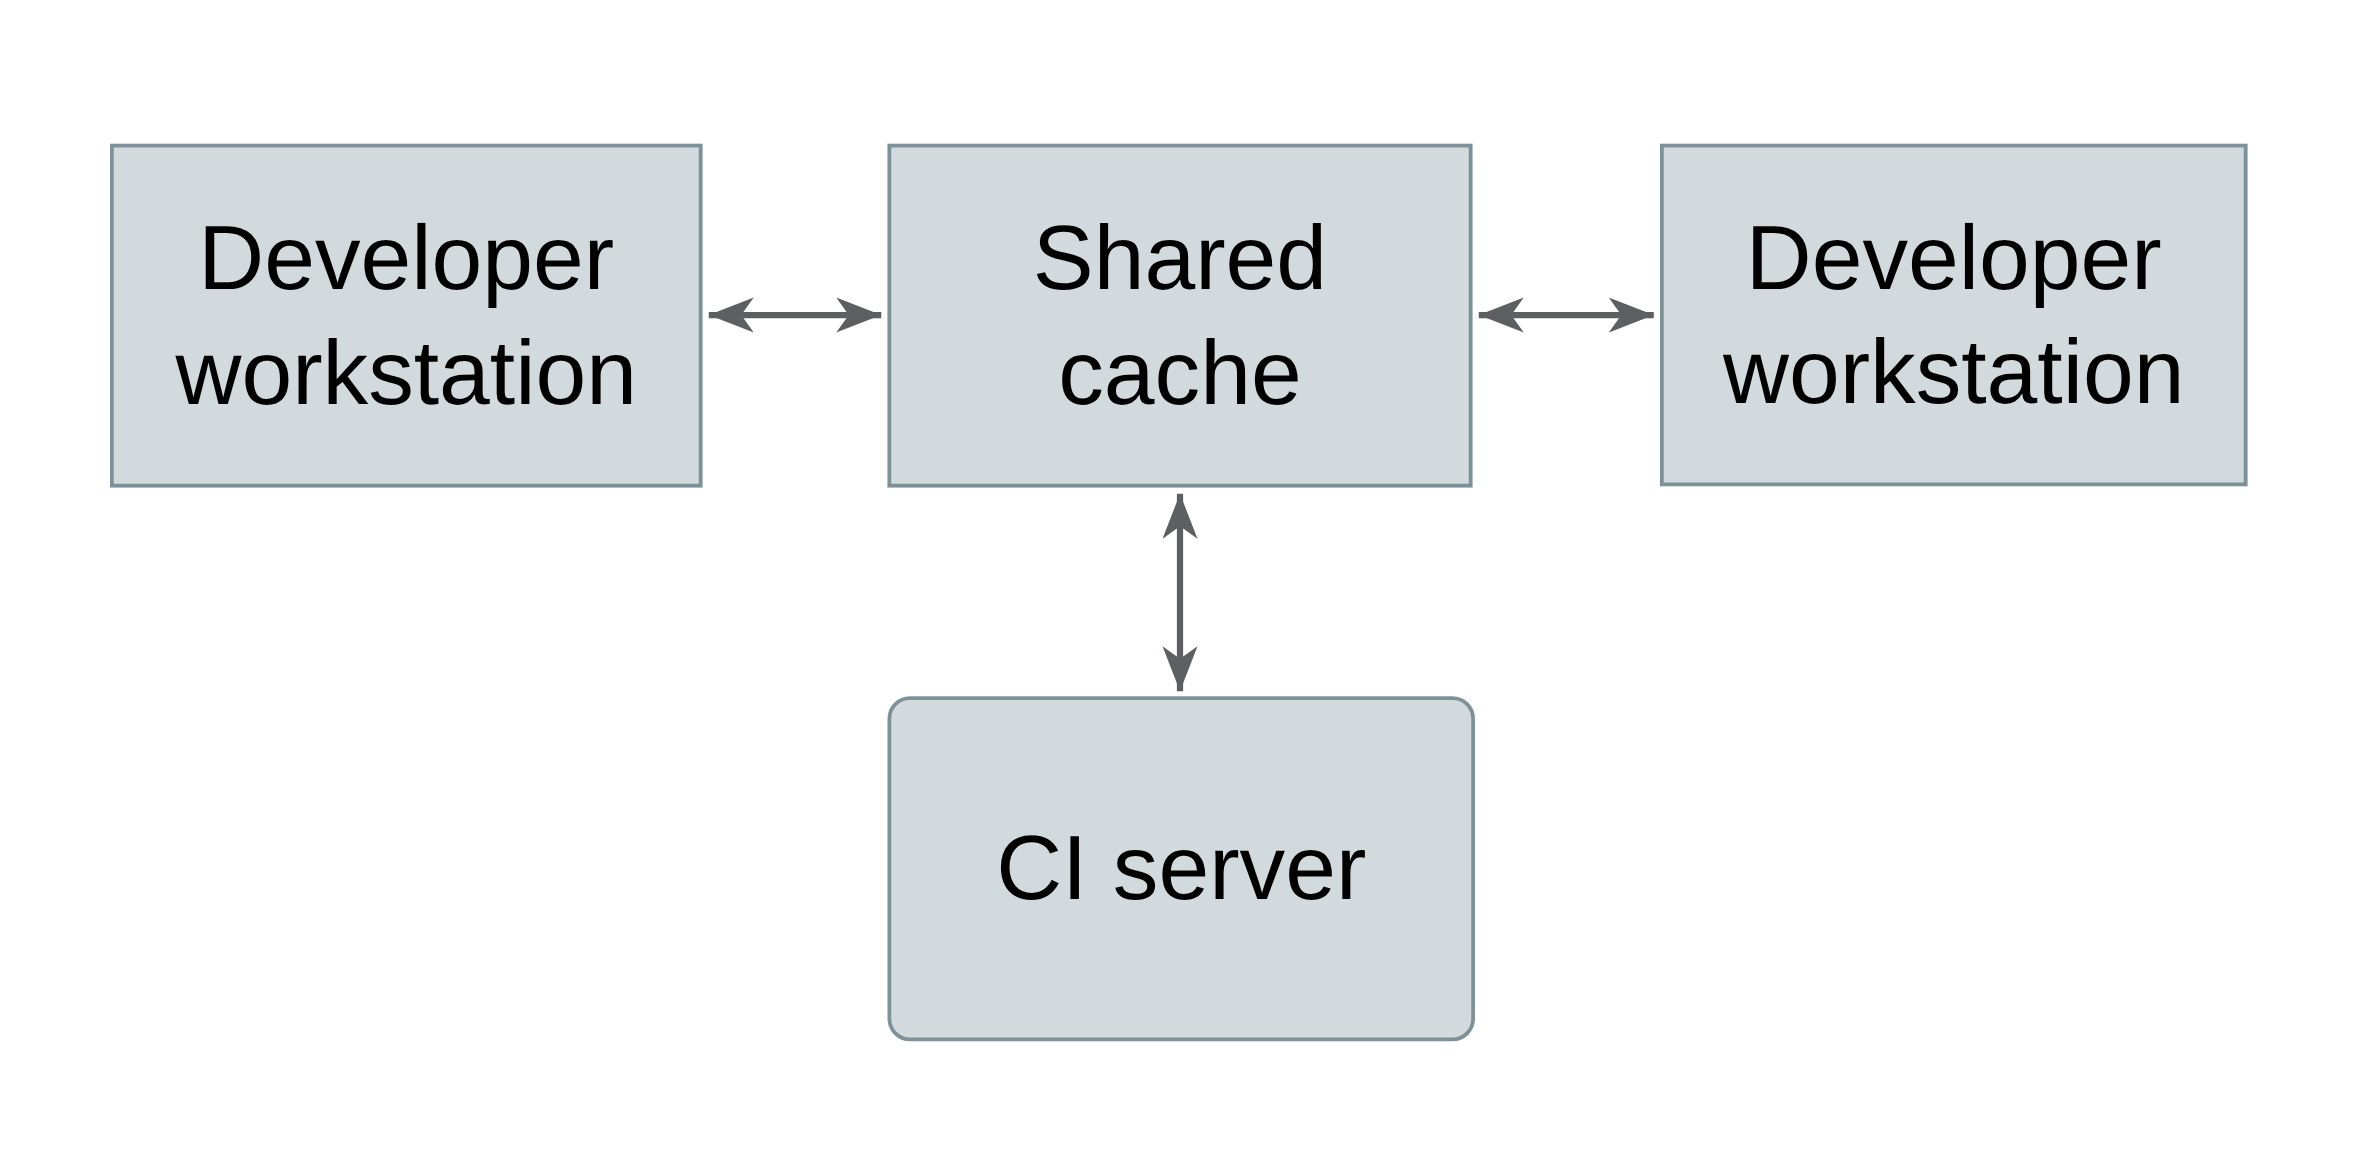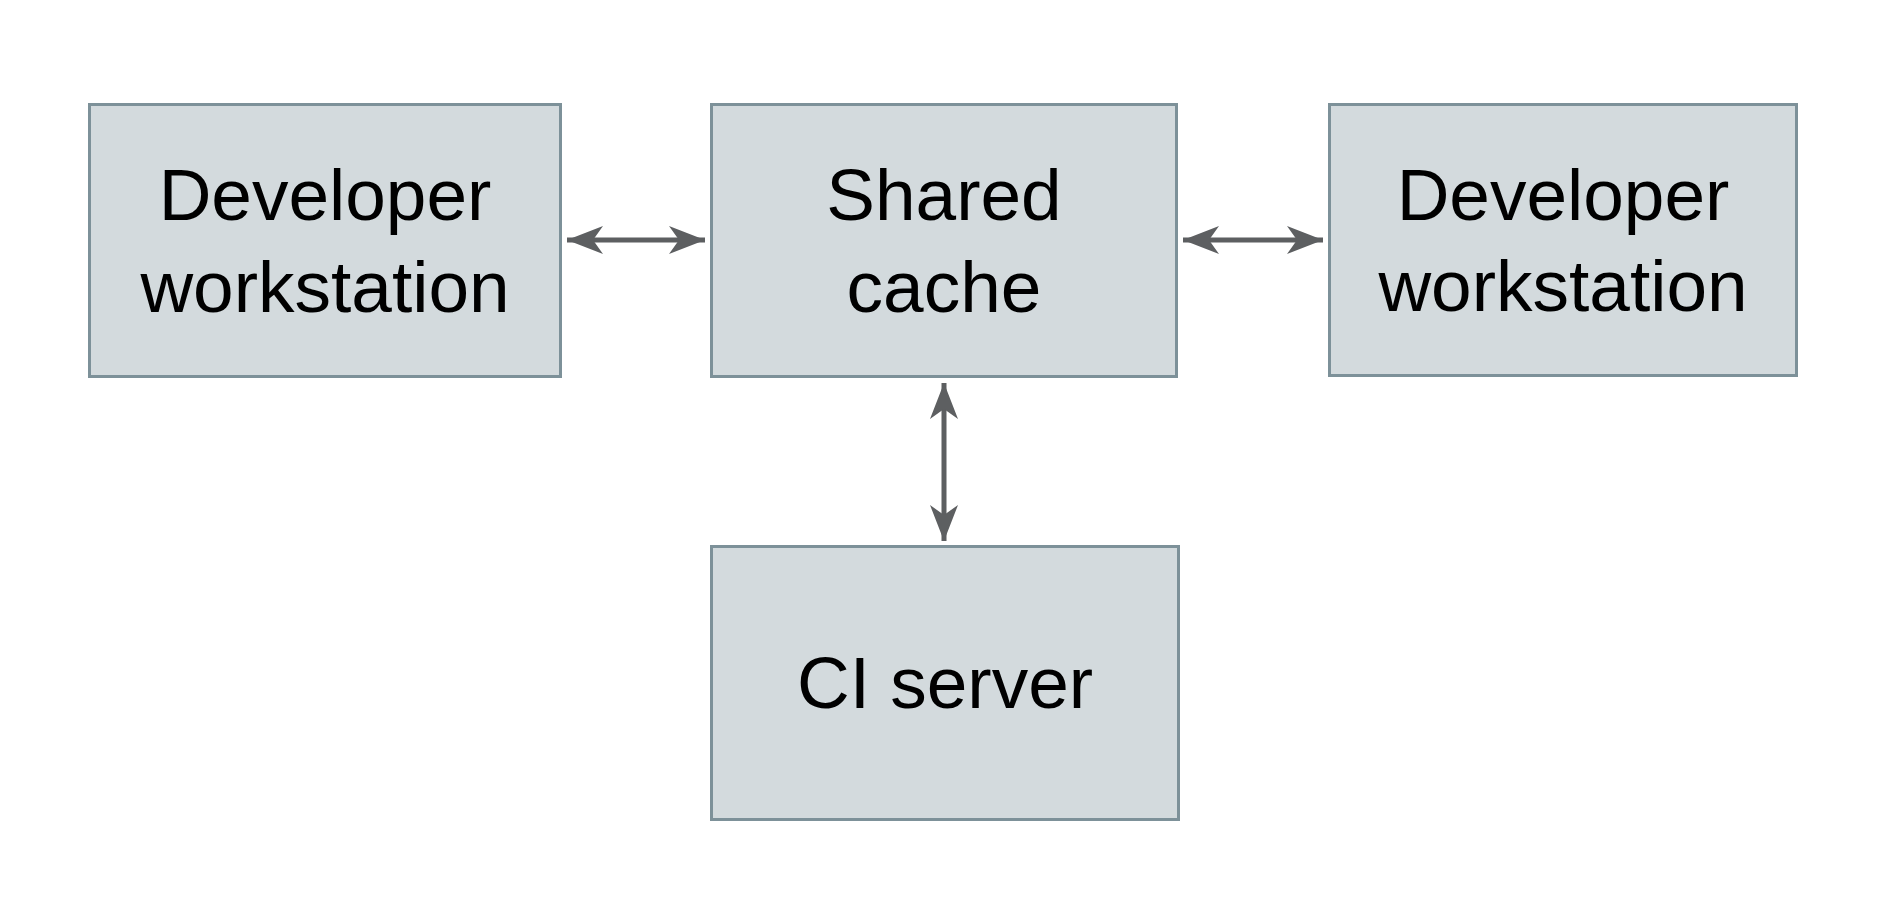--- a/index.html
+++ b/index.html
@@ -11,40 +11,41 @@
   }
   *{margin:0;padding:0;box-sizing:border-box;}
   html,body{background:var(--background);}
   body{font-family:"Liberation Sans", sans-serif;}
   .canvas{
     position:relative;
     width:1900px;
     height:902px;
     background:var(--background);
     overflow:hidden;
+    margin-top:12px;
   }
   .node{
     position:absolute;
     background:var(--node-fill);
     border:3px solid var(--node-border);
     display:flex;
     align-items:center;
     justify-content:center;
     text-align:center;
   }
   .node .label{
     font-size:73px;
     line-height:1.25;
     color:var(--text);
     letter-spacing:0px;
   }
   .node-dev-left  {left:88px;  top:103px; width:474px; height:275px;}
   .node-cache     {left:710px; top:103px; width:468px; height:275px;align-items:center;}
   .node-dev-right {left:1328px;top:103px; width:470px; height:274px;}
-  .node-ci        {left:710px; top:545px; width:470px; height:276px;}
+  .node-ci        {left:710px; top:545px; width:470px; height:276px;border-radius:18px;}
   .node-cache .label{max-width:330px;}   
   .node-dev-left .label, .node-dev-right .label{max-width:460px;}
   .edges-layer{
     position:absolute;
     left:0; top:0;
     width:1900px;
     height:922px;
     pointer-events:none;
   }
   .arrow-line{

